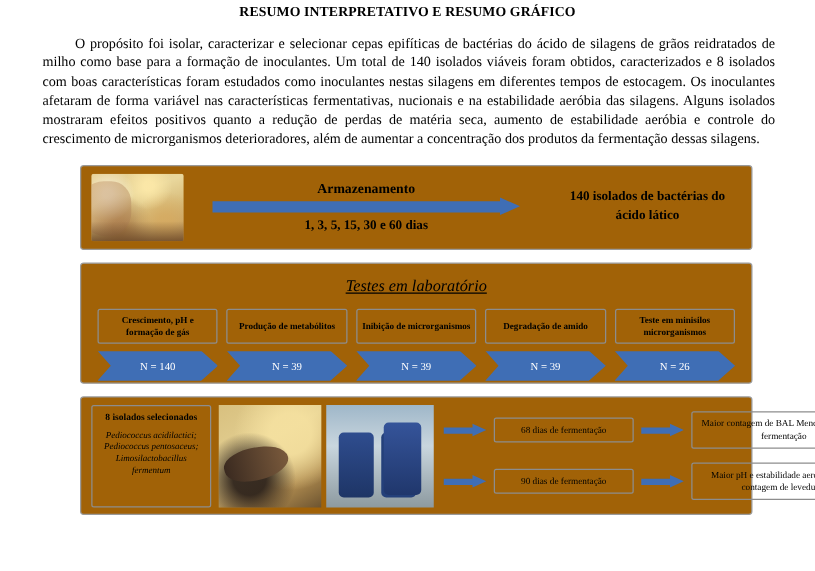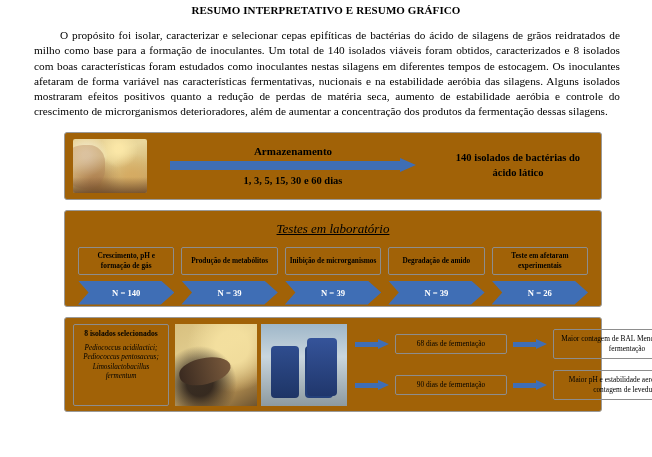--- a/index.html
+++ b/index.html
@@ -178,21 +178,21 @@
     box-sizing: border-box;
   }
   .chev {
     margin-top: 6px;
     height: 24px;
     position: relative;
     display: flex;
     align-items: center;
     justify-content: center;
     color: #ffffff;
-    font-weight: bold;
+    font-weight: normal;
     font-size: 8.6px;
   }
   .chev .bg {
     position: absolute;
     inset: 0;
     background: #3f6eb5;
     clip-path: polygon(0 0, 86% 0, 100% 50%, 86% 100%, 0 100%, 11% 50%);
   }
   .chev span.lbl {
     position: relative;
@@ -369,21 +369,21 @@
 
       <div class="lab-col">
         <div class="lab-box">Degradação de amido</div>
         <div class="chev">
           <div class="bg"></div>
           <span class="lbl">N = 39</span>
         </div>
       </div>
 
       <div class="lab-col">
-        <div class="lab-box">Teste em afetaram experimentais</div>
+        <div class="lab-box">Teste em minisilos microrganismos</div>
         <div class="chev">
           <div class="bg"></div>
           <span class="lbl">N = 26</span>
         </div>
       </div>
 
     </div>
   </div>
 
   <div class="panel panel-3">

